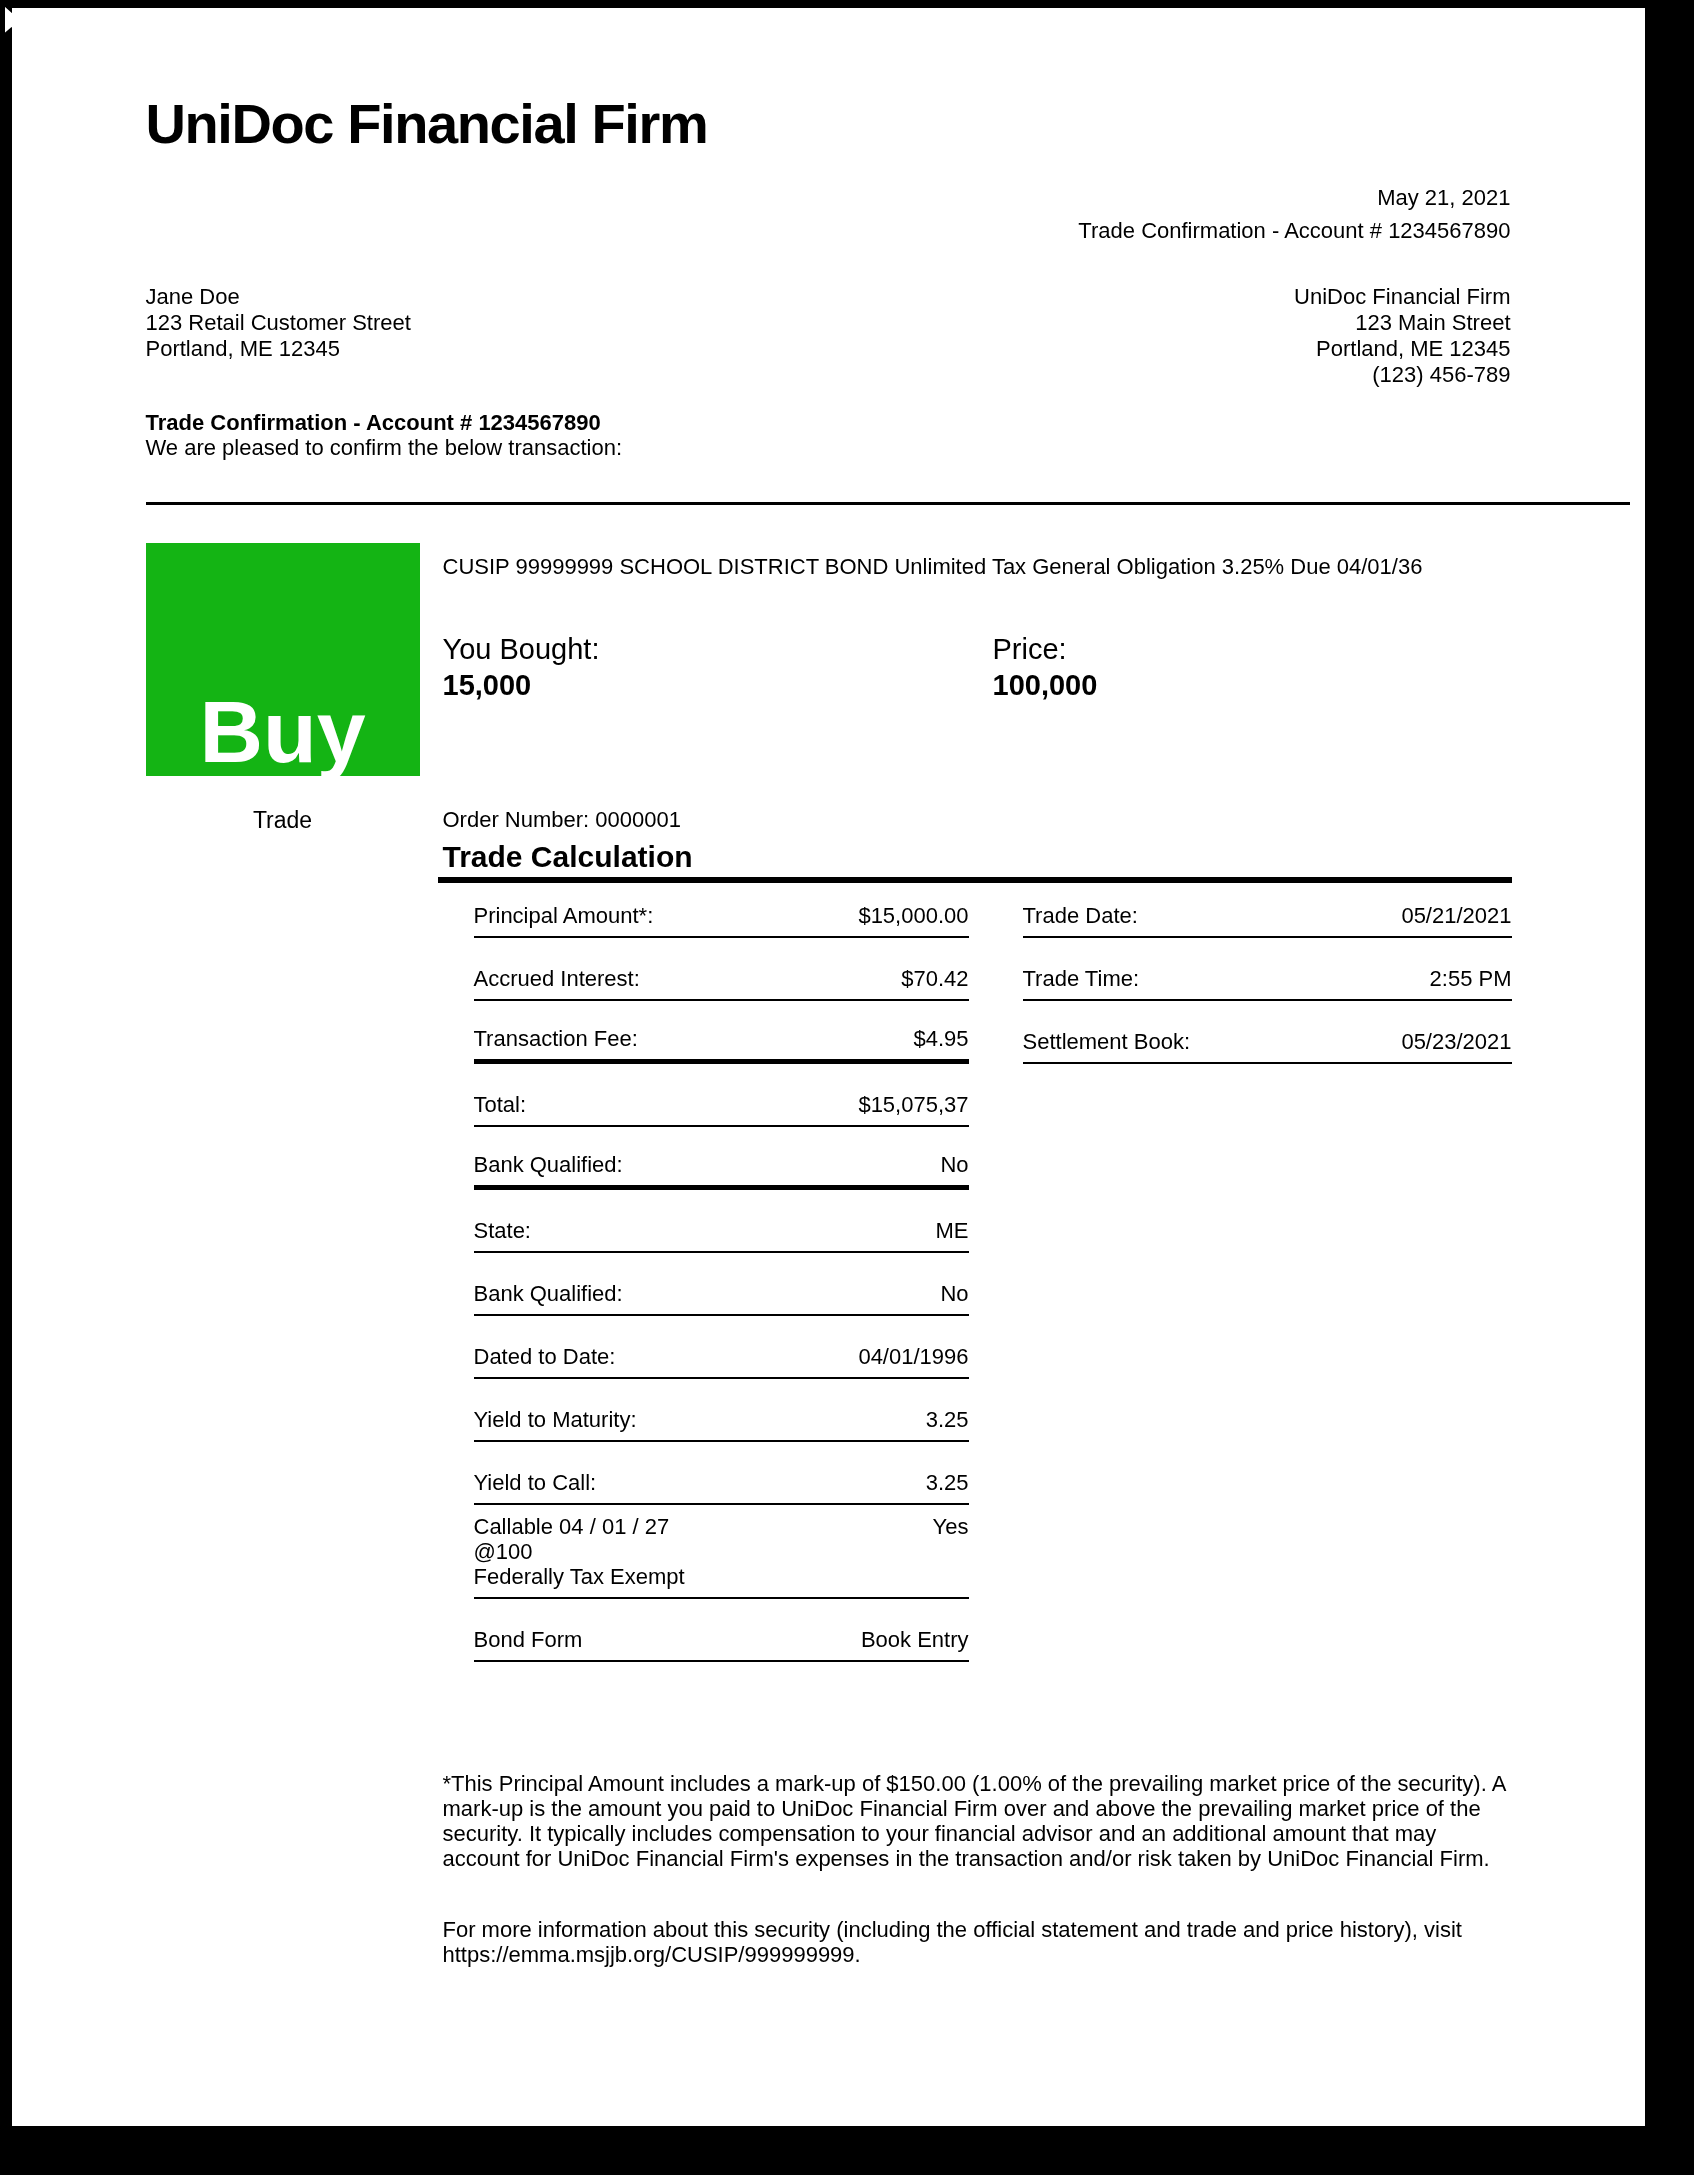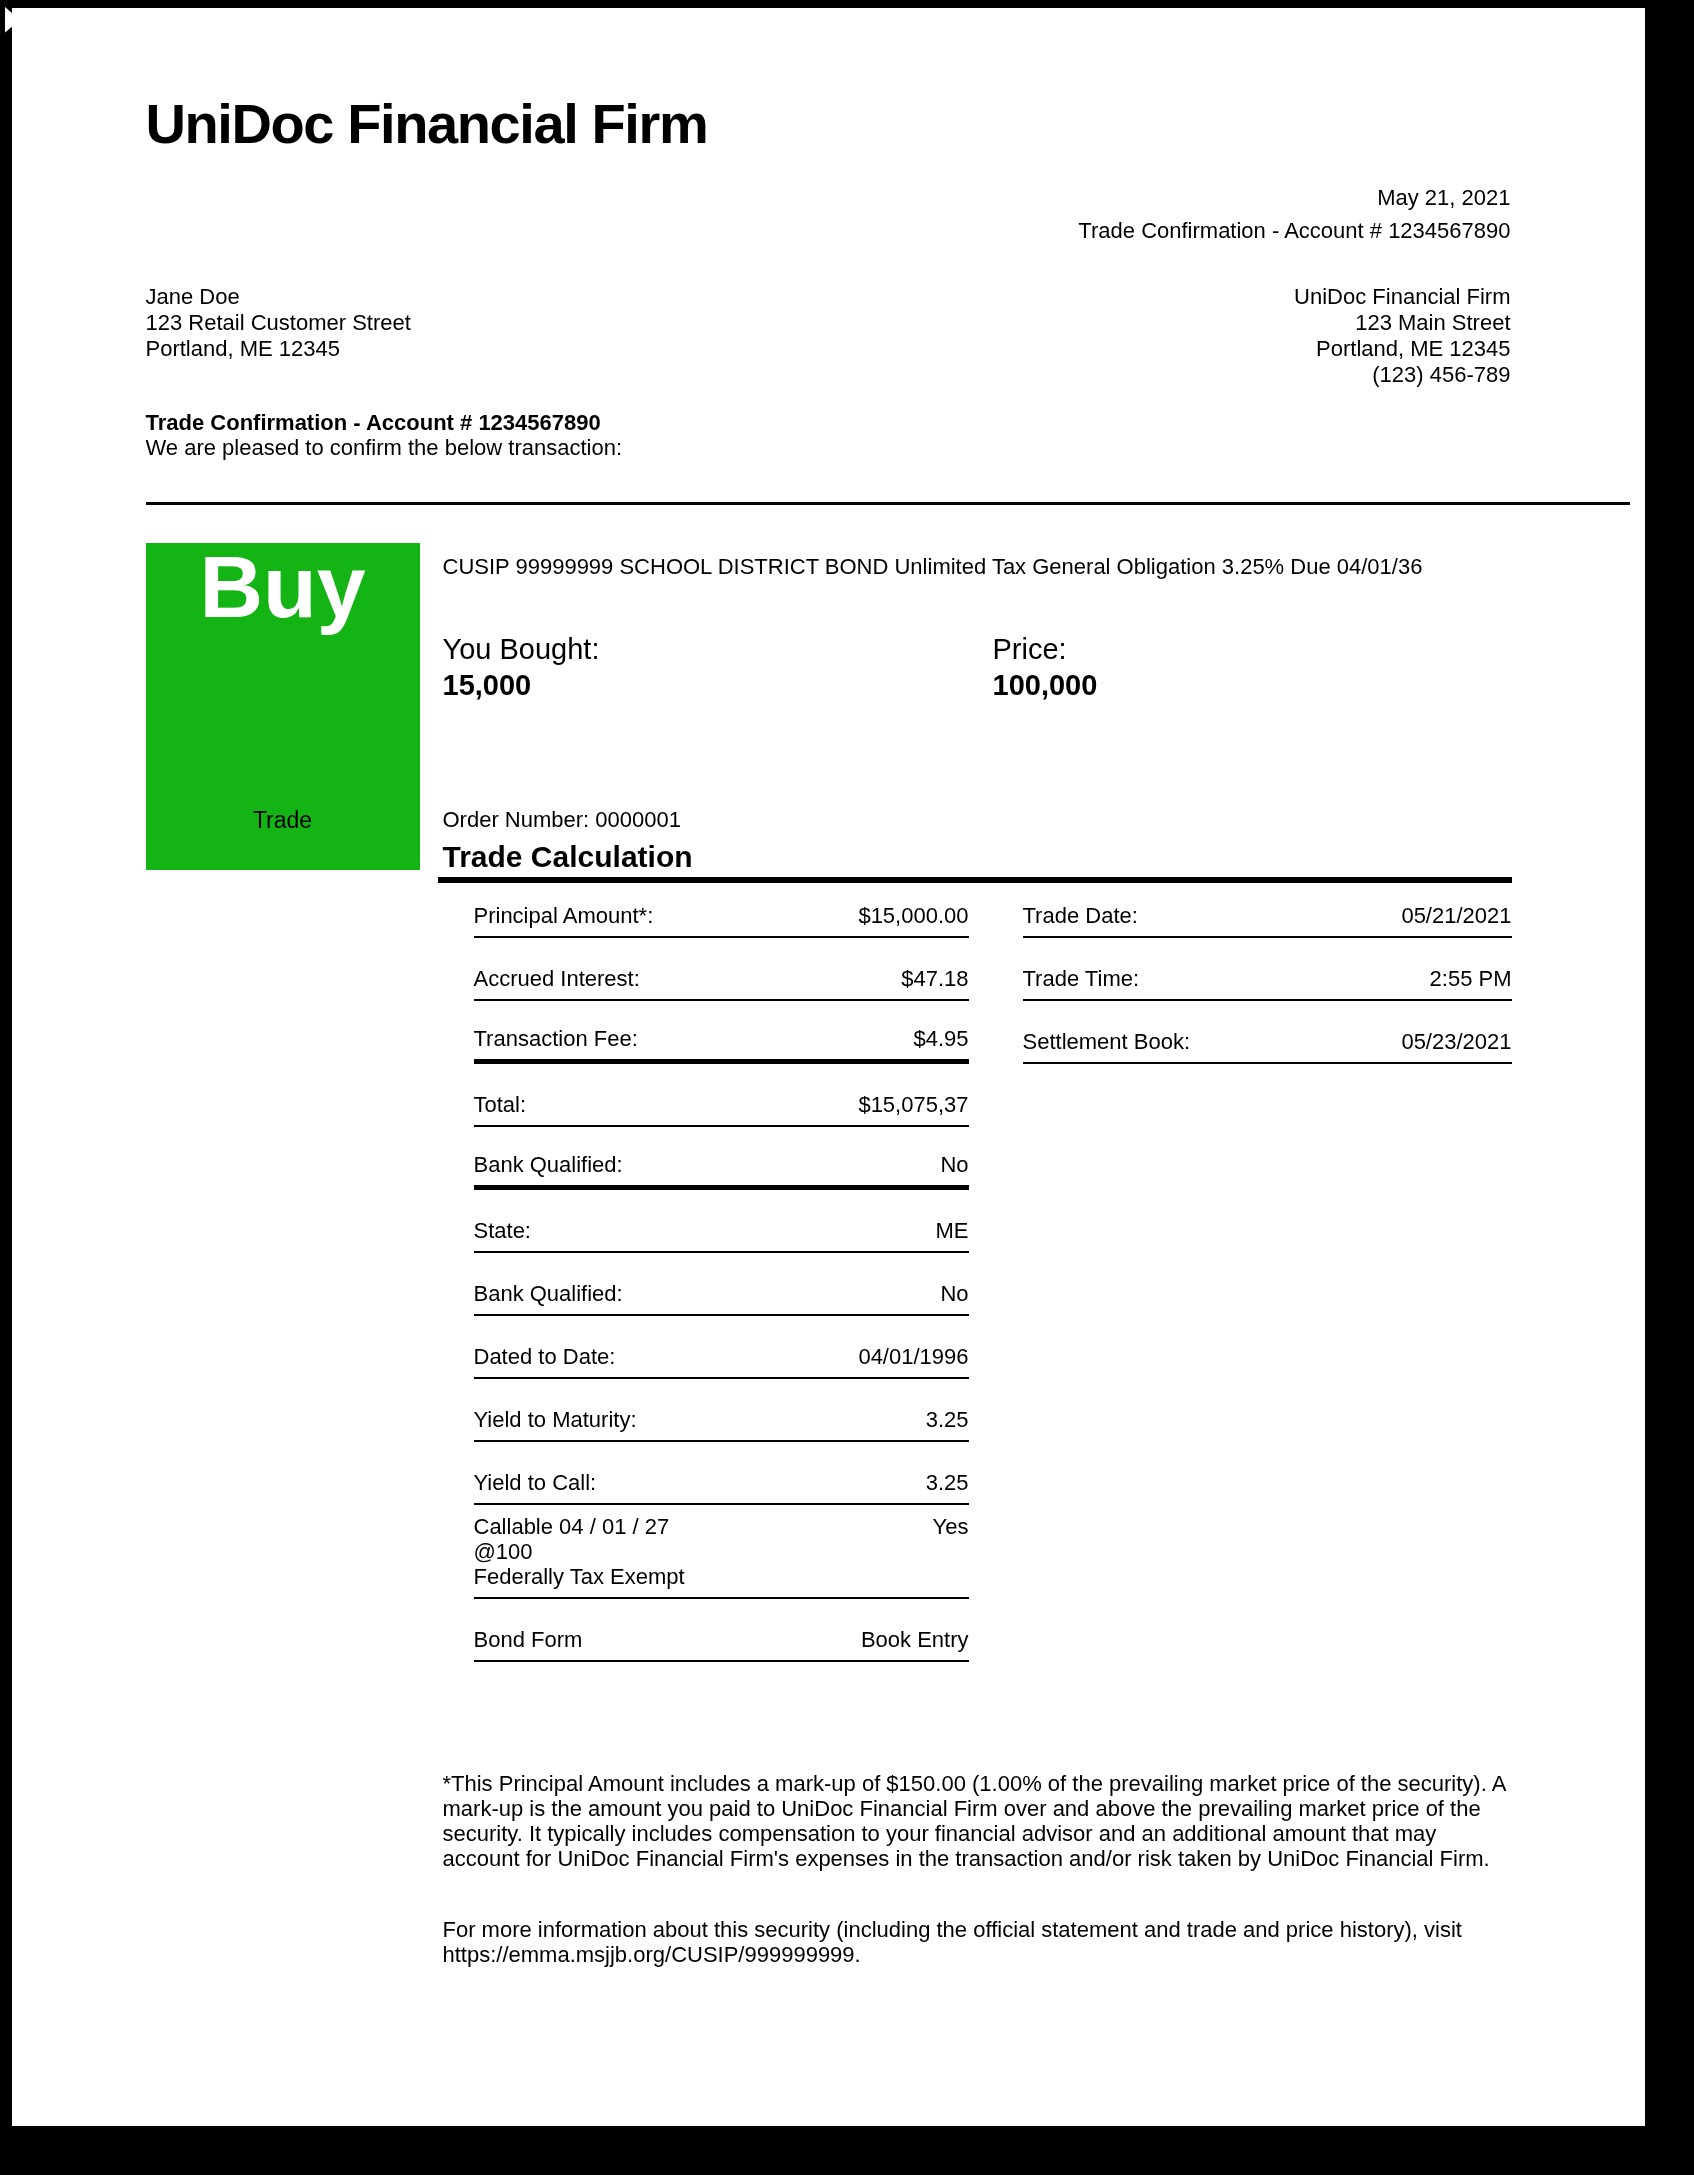--- a/index.html
+++ b/index.html
@@ -12,22 +12,22 @@
 
   .doc-title{left:134px;top:88px;font-size:56px;font-weight:bold;letter-spacing:-1.4px;line-height:1;}
   .hdr-date{right:134px;top:177px;font-size:22px;}
   .hdr-acct{right:134px;top:210px;font-size:22px;}
   .addr{font-size:22px;line-height:26px;}
   .addr-left{left:134px;top:276px;}
   .addr-right{right:134px;top:276px;text-align:right;}
   .intro{left:134px;top:402px;font-size:22px;line-height:25px;}
   .rule-main{left:134px;top:494px;width:1484px;height:3.8px;background:#000;}
 
-  .buy-badge{left:134px;top:535px;width:274px;height:327px;background:#14b414;
-             display:flex;align-items:flex-start;justify-content:center;}
+  .buy-badge{left:134px;top:535px;width:274px;height:233px;background:#14b414;
+             display:flex;align-items:flex-end;justify-content:center;}
   .buy-badge span{color:#fff;font-weight:bold;font-size:88px;line-height:1;}
   .trade-caption{left:134px;top:799px;width:274px;text-align:center;font-size:23px;}
 
   .cusip{left:431px;top:544px;width:1071px;font-size:22px;line-height:29px;}
   .fact{font-size:29px;line-height:25px;}
   .fact .val{font-weight:bold;margin-top:11.5px;}
   .fact-bought{left:431px;top:629px;}
   .fact-price{left:981px;top:629px;}
   .order-line{left:431px;top:799px;font-size:22px;}
   .calc-title{left:431px;top:834px;font-size:30px;font-weight:bold;line-height:1;}
@@ -102,21 +102,21 @@
   <div class="abs calc-title">Trade Calculation</div>
   <div class="abs rule-thick"></div>
 
   <div class="tbl tbl-left">
     <div class="row">
       <span class="lbl">Principal Amount*:</span>
       <span class="val">$15,000.00</span>
     </div>
     <div class="row">
       <span class="lbl">Accrued Interest:</span>
-      <span class="val">$47.18</span>
+      <span class="val">$70.42</span>
     </div>
     <div class="row heavy">
       <span class="lbl">Transaction Fee:</span>
       <span class="val">$4.95</span>
     </div>
     <div class="row">
       <span class="lbl">Total:</span>
       <span class="val">$15,075,37</span>
     </div>
     <div class="row heavy">

